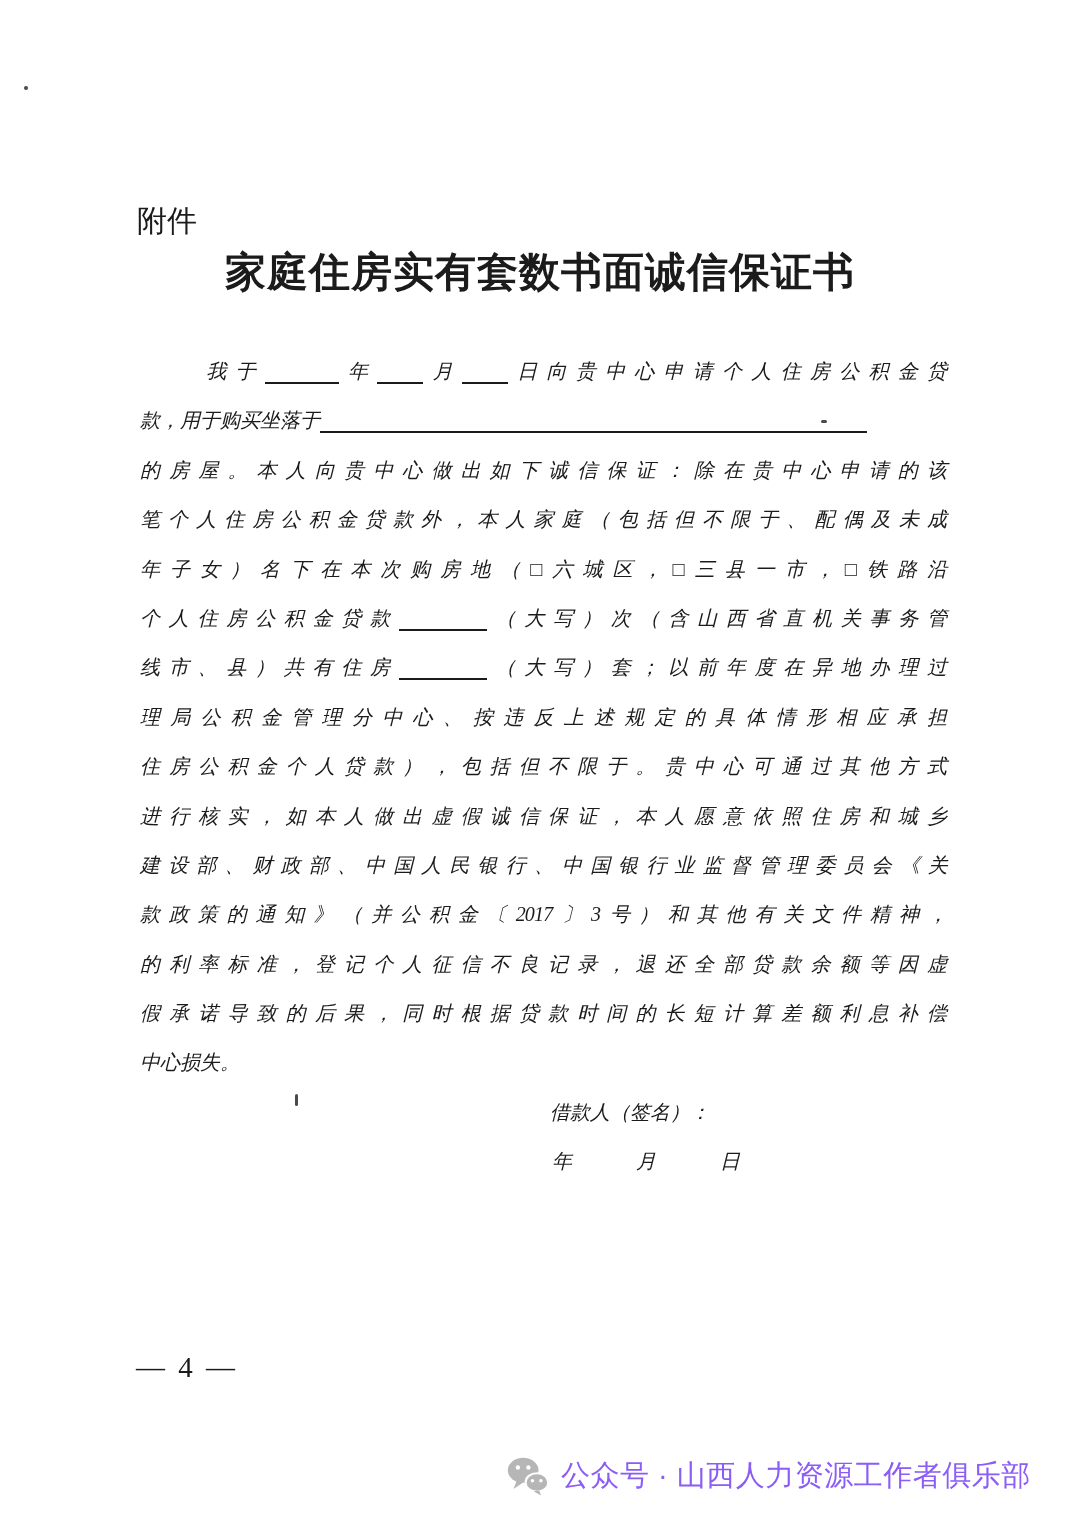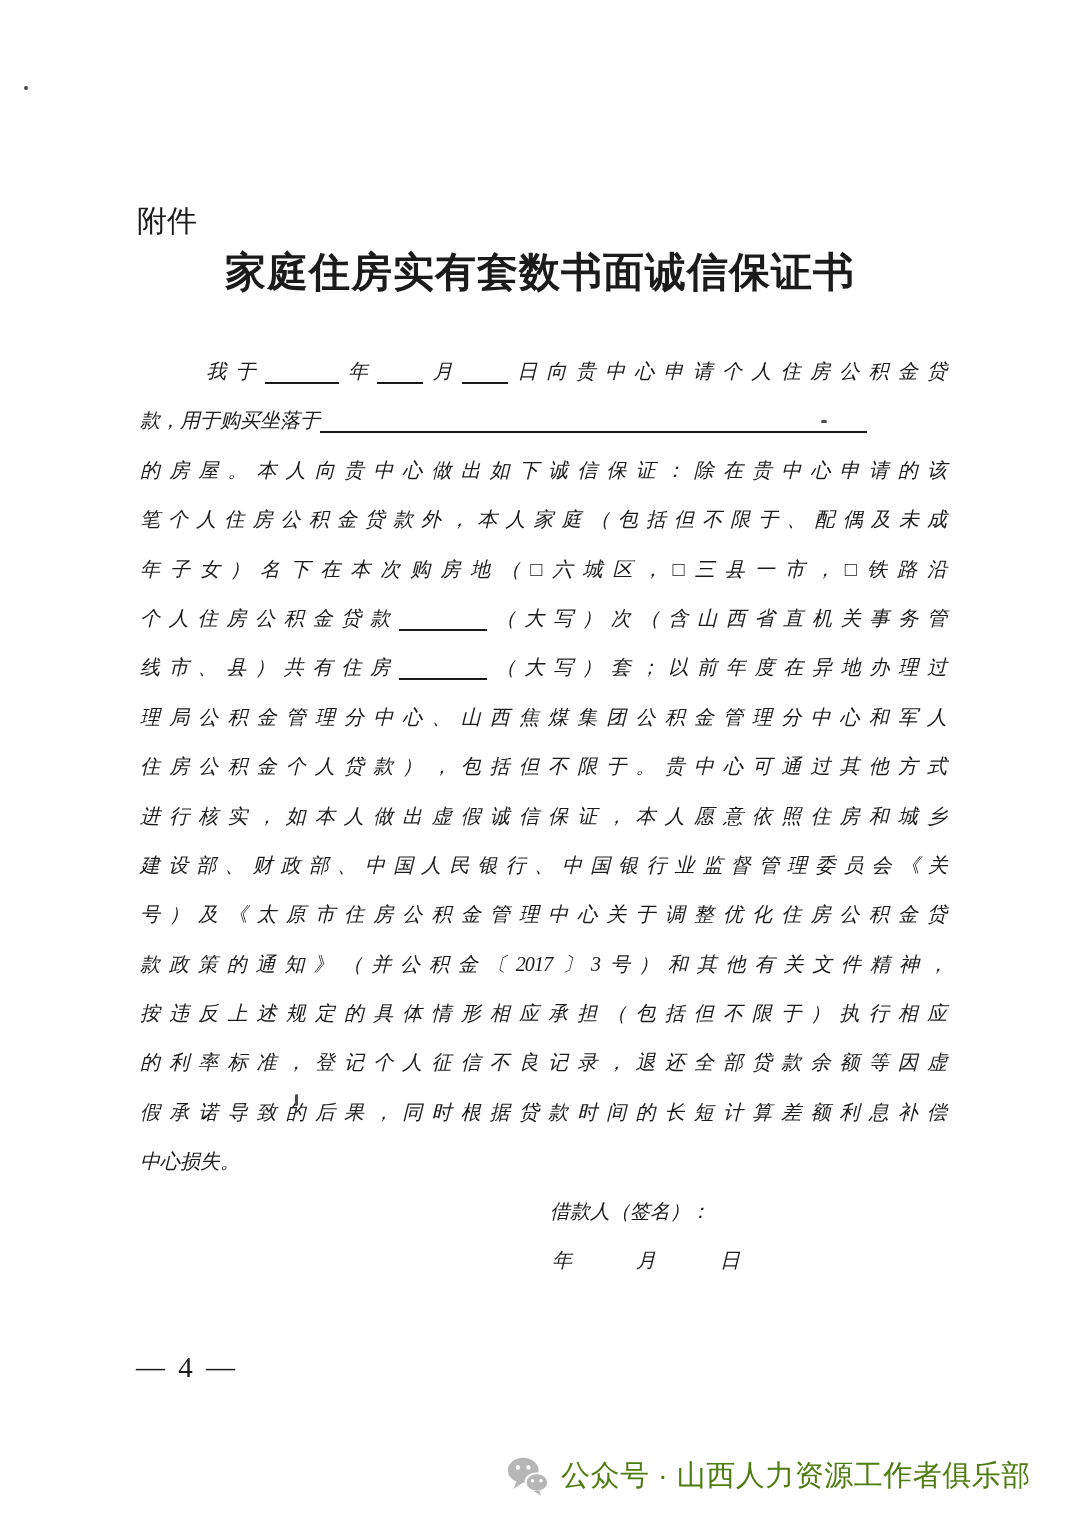--- a/index.html
+++ b/index.html
@@ -58,37 +58,35 @@
 <h1 class="doc-title">家庭住房实有套数书面诚信保证书</h1>
 
 <div class="doc-body">
     <div class="line just"><span class="spacer" style="width: 57px;"></span><span>我于</span><span class="blank" style="width: 74px;"></span><span>年</span><span class="blank" style="width: 46px;"></span><span>月</span><span class="blank" style="width: 46px;"></span><span>日向贵中心申请个人住房公积金贷</span></div>
     <div class="line"><span>款，用于购买坐落于</span><span class="blank" style="width: 547px;"></span></div>
     <div class="line just"><span>的房屋。本人向贵中心做出如下诚信保证：除在贵中心申请的该</span></div>
     <div class="line just"><span>笔个人住房公积金贷款外，本人家庭（包括但不限于、配偶及未成</span></div>
     <div class="line just"><span>年子女）名下在本次购房地（</span><span>□</span><span>六城区，</span><span>□</span><span>三县一市，</span><span>□</span><span>铁路沿</span></div>
     <div class="line just"><span>个人住房公积金贷款</span><span class="blank" style="width: 88px;"></span><span>（大写）次（含山西省直机关事务管</span></div>
     <div class="line just"><span>线市、县）共有住房</span><span class="blank" style="width: 88px;"></span><span>（大写）套；以前年度在异地办理过</span></div>
-    <div class="line just"><span>理局公积金管理分中心、山西焦煤集团公积金管理分中心和军人</span></div>
+    <div class="line just"><span>理局公积金管理分中心、按违反上述规定的具体情形相应承担</span></div>
     <div class="line just"><span>住房公积金个人贷款），包括但不限于。贵中心可通过其他方式</span></div>
     <div class="line just"><span>进行核实，如本人做出虚假诚信保证，本人愿意依照住房和城乡</span></div>
     <div class="line just tight"><span>建设部、财政部、中国人民银行、中国银行业监督管理委员会《关</span></div>
-    <div class="line just"><span>号）及《太原市住房公积金管理中心关于调整优化住房公积金贷</span></div>
     <div class="line just tight"><span>款政策的通知》（并公积金〔2017〕3号）和其他有关文件精神，</span></div>
-    <div class="line just"><span>按违反上述规定的具体情形相应承担（包括但不限于）执行相应</span></div>
     <div class="line just"><span>的利率标准，登记个人征信不良记录，退还全部贷款余额等因虚</span></div>
     <div class="line just"><span>假承诺导致的后果，同时根据贷款时间的长短计算差额利息补偿</span></div>
     <div class="line"><span>中心损失。</span></div>
     <div class="line"><span class="spacer" style="width: 410px;"></span><span>借款人（签名）：</span></div>
     <div class="line"><span class="spacer" style="width: 412px;"></span><span>年</span><span class="spacer" style="width: 64px;"></span><span>月</span><span class="spacer" style="width: 64px;"></span><span>日</span></div>
   </div>
 
 <div class="page-number">— 4 —</div>
 
-<div class="footer" style="color: #4d7c0f;">
+<div class="footer" style="color: #8b5cf6;">
   <svg class="wechat-icon" width="42" height="40" viewBox="0 0 52 48" xmlns="http://www.w3.org/2000/svg">
     <ellipse cx="20" cy="17" rx="19" ry="15.5" fill="#b6b6b6"></ellipse>
     <path d="M12 30 L8 40 L20 32 Z" fill="#b6b6b6"></path>
     <circle cx="13.5" cy="13.5" r="2.7" fill="#ffffff"></circle>
     <circle cx="26.5" cy="13.5" r="2.7" fill="#ffffff"></circle>
     <ellipse cx="37" cy="32" rx="14" ry="11.5" fill="#b6b6b6" stroke="#ffffff" stroke-width="2.5"></ellipse>
     <path d="M40 42 L42 48 L33 43 Z" fill="#b6b6b6"></path>
     <circle cx="31.5" cy="30" r="2.2" fill="#ffffff"></circle>
     <circle cx="42" cy="30" r="2.2" fill="#ffffff"></circle>
   </svg>

